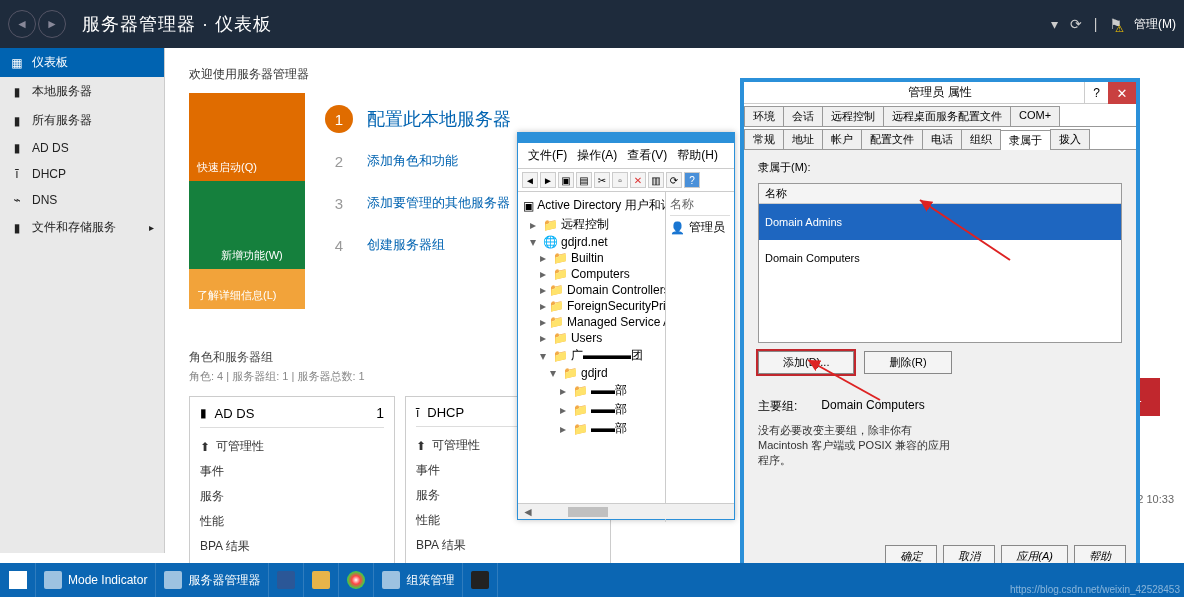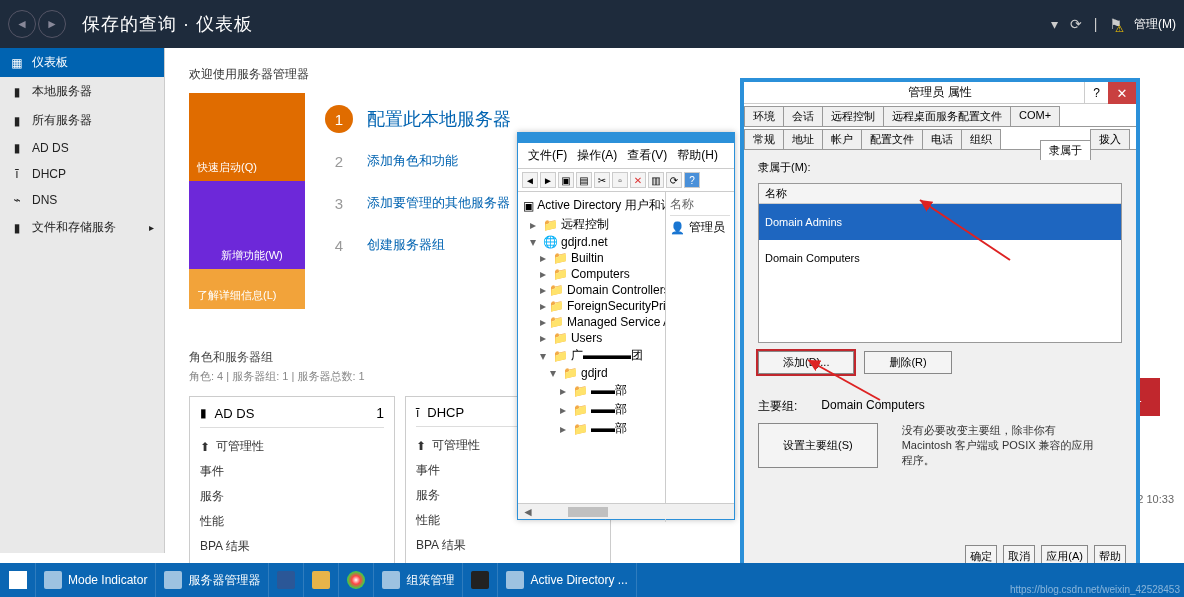--- a/index.html
+++ b/index.html
@@ -22,21 +22,21 @@
 .sb-icon { width: 14px; text-align: center; }
 .sb-item .chev { margin-left: auto; font-size: 10px; }
 
 
 .main { position: absolute; top: 48px; left: 165px; right: 0; bottom: 44px; padding: 18px 24px; background: #fff; }
 .welcome-label { color: #333; font-size: 12px; margin-bottom: 10px; }
 .quick-area { display: flex; gap: 0; }
 .quick-nav { width: 116px; }
 .qn { height: 52px; display: flex; align-items: flex-end; padding: 6px 8px; color: #fff; font-size: 11px; cursor: pointer; }
 .qn1 { background: #e06c00; height: 88px; }
-.qn2 { background: #6d28d9; height: 88px; padding-left: 32px; }
+.qn2 { background: #15803d; height: 88px; padding-left: 32px; }
 .qn3 { background: #f2a33a; height: 40px; }
 .quick-steps { padding: 12px 20px; }
 .step { display: flex; align-items: center; gap: 14px; margin-bottom: 14px; }
 .circle { width: 28px; height: 28px; border-radius: 50%; display: flex; align-items: center; justify-content: center; font-size: 15px; }
 .c1 { background: #e06c00; color: #fff; }
 .cg { color: #999; border: 1px solid transparent; }
 .step-link { color: #0063b1; font-size: 15px; cursor: pointer; }
 .s2 .step-link { font-size: 13px; }
 
 .roles-sec { margin-top: 40px; }
@@ -73,58 +73,58 @@
 .ad-scroll { position: absolute; bottom: 0; left: 0; right: 0; height: 16px; border-top: 1px solid #ccc; background: #f0f0f0; display: flex; align-items: center; }
 .ad-scroll .thumb { width: 40px; height: 10px; background: #c0c0c0; margin-left: 30px; }
 
 
 .props { position: absolute; left: 740px; top: 78px; width: 400px; height: 502px; background: #f0f0f0; border: 4px solid #2b90d9; }
 .props-title { height: 22px; background: #fff; display: flex; align-items: center; justify-content: center; position: relative; font-size: 12px; border-bottom: 1px solid #ccc; }
 .props-close { position: absolute; right: 0; top: 0; width: 28px; height: 22px; background: #c94040; color: #fff; display: flex; align-items: center; justify-content: center; cursor: pointer; font-size: 13px; }
 .props-help { position: absolute; right: 28px; top: 0; width: 24px; height: 22px; border-left: 1px solid #ccc; display: flex; align-items: center; justify-content: center; cursor: pointer; }
 .tabs { display: flex; flex-wrap: wrap; background: #fff; border-bottom: 1px solid #999; padding-top: 2px; }
 .tab { border: 1px solid #999; border-bottom: none; padding: 2px 8px; margin-right: -1px; background: #f0f0f0; font-size: 11px; cursor: pointer; }
-.tab.sel { background: #fff; position: relative; top: 11px; margin-left: 40px; }
+.tab.sel { background: #fff; position: relative; top: 1px; }
 .props-body { padding: 10px 14px; }
 .mo-label { font-size: 11px; margin-bottom: 8px; }
 .listbox { border: 1px solid #999; background: #fff; height: 160px; overflow: auto; }
 .lb-hdr { background: #f4f4f4; border-bottom: 1px solid #ccc; padding: 2px 6px; font-size: 11px; }
 .lb-item { padding: 12px 6px; font-size: 11px; }
 .lb-item.sel { background: #1e66c0; color: #fff; }
 .lb-scroll { display: flex; align-items: center; border-top: 1px solid #ccc; height: 16px; background: #f0f0f0; }
 .lb-scroll .arrow { width: 16px; text-align: center; color: #666; }
 .lb-scroll .thumb { width: 30px; height: 10px; background: #c0c0c0; margin: 0 auto; }
 .btn-row { display: flex; gap: 10px; margin-top: 8px; }
 .btn { border: 1px solid #888; background: #f4f4f4; padding: 3px 24px; font-size: 11px; cursor: pointer; }
 .btn.hl { box-shadow: 0 0 0 2px #c1272d; }
 .primary-grp { margin-top: 24px; font-size: 11px; }
 .primary-grp .row { display: flex; gap: 24px; margin-bottom: 8px; }
 .hint { font-size: 11px; color: #333; max-width: 200px; }
 .props-footer { position: absolute; bottom: 8px; left: 0; right: 0; display: flex; justify-content: flex-end; gap: 6px; padding: 0 10px;}
-.props-footer .btn { padding: 3px 4px; }
+.props-footer .btn { padding: 3px 14px; font-style: italic; }
 .time-label { position: absolute; right: 10px; bottom: 48px; color: #666; font-size: 11px; }
 .arrow-red { position: absolute; pointer-events: none; }
 
 
 .taskbar { position: absolute; bottom: 0; left: 0; right: 0; height: 34px; background: #0b66b3; display: flex; align-items: stretch; }
 .tb-item { display: flex; align-items: center; padding: 0 8px; gap: 6px; border-right: 1px solid rgba(255,255,255,.15); color: #fff; font-size: 11px; cursor: pointer; }
 .tb-start { width: 36px; background: #0b66b3; justify-content: center; }
 .tb-start .win { width: 18px; height: 18px; background: #fff; }
 .tb-icon { width: 18px; height: 18px; background: rgba(255,255,255,.6); border-radius: 2px; }
 .watermark { position: absolute; right: 4px; bottom: 2px; color: rgba(255,255,255,.5); font-size: 10px; }
 </style>
 </head>
 <body>
 
 <div class="topbar">
   <div class="nav-arrows">
     <div class="nav-btn">◄</div>
     <div class="nav-btn">►</div>
   </div>
-  <div class="breadcrumb">保存的查询 · 仪表板</div>
+  <div class="breadcrumb">服务器管理器 · 仪表板</div>
   <div class="top-right">
     <span class="top-icon">▾</span>
     <span class="top-icon">⟳</span>
     <span class="top-icon">|</span>
     <span class="top-icon warn-flag">⚑<span class="warn-tri">⚠</span></span>
     <span>管理(M)</span>
   </div>
 </div>
 
 <div class="sidebar">
@@ -377,21 +377,20 @@
     <div class="btn-row">
       <button class="btn hl">添加(D)...</button>
       <button class="btn">删除(R)</button>
     </div>
     <div class="primary-grp">
       <div class="row">
           <span>主要组:</span>
           <span>Domain Computers</span>
         </div>
       <div class="row">
-        <button class="btn">设置主要组(S)</button>
         <div class="hint">没有必要改变主要组，除非你有 Macintosh 客户端或 POSIX 兼容的应用程序。</div>
       </div>
     </div>
   </div>
   <div class="props-footer">
     <button class="btn">确定</button>
     <button class="btn">取消</button>
     <button class="btn">应用(A)</button>
     <button class="btn">帮助</button>
   </div>
@@ -428,18 +427,14 @@
   <div class="tb-item">
       <div class="tb-icon" style="background:radial-gradient(#fff,#f44,#4c4,#48f);border-radius:50%"></div>
     </div>
   <div class="tb-item">
       <div class="tb-icon"></div>
       <span>组策管理</span>
     </div>
   <div class="tb-item">
       <div class="tb-icon" style="background:#222"></div>
     </div>
-  <div class="tb-item">
-      <div class="tb-icon"></div>
-      <span>Active Directory ...</span>
-    </div>
   <div class="watermark">https://blog.csdn.net/weixin_42528453</div>
 </div>
 
 </body></html>

